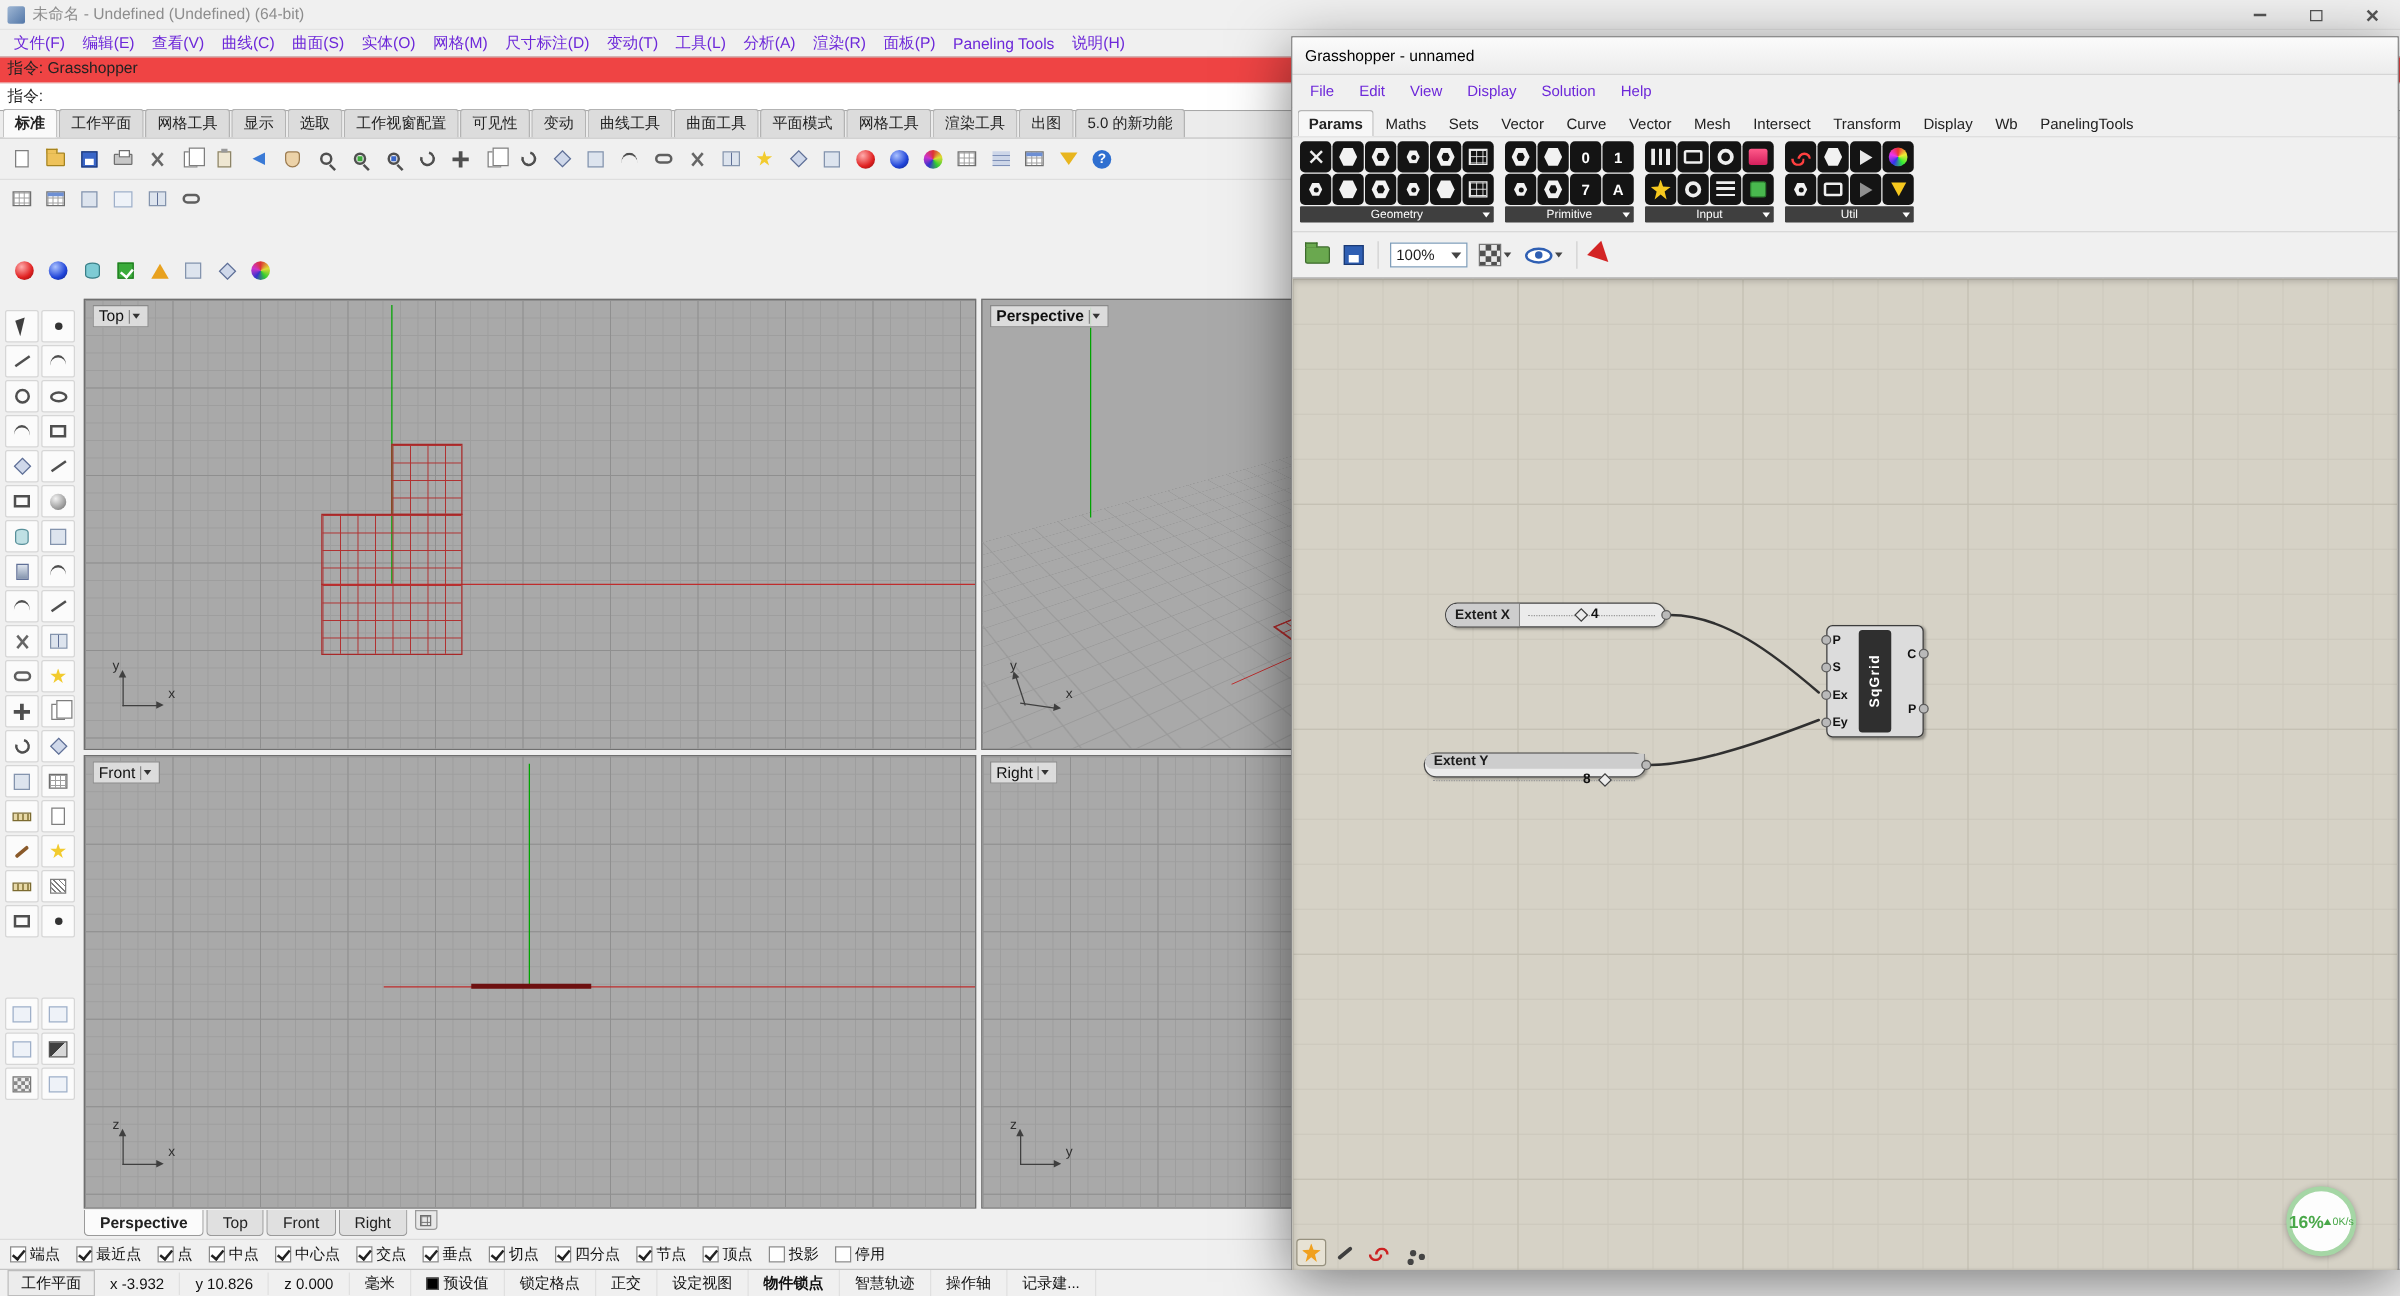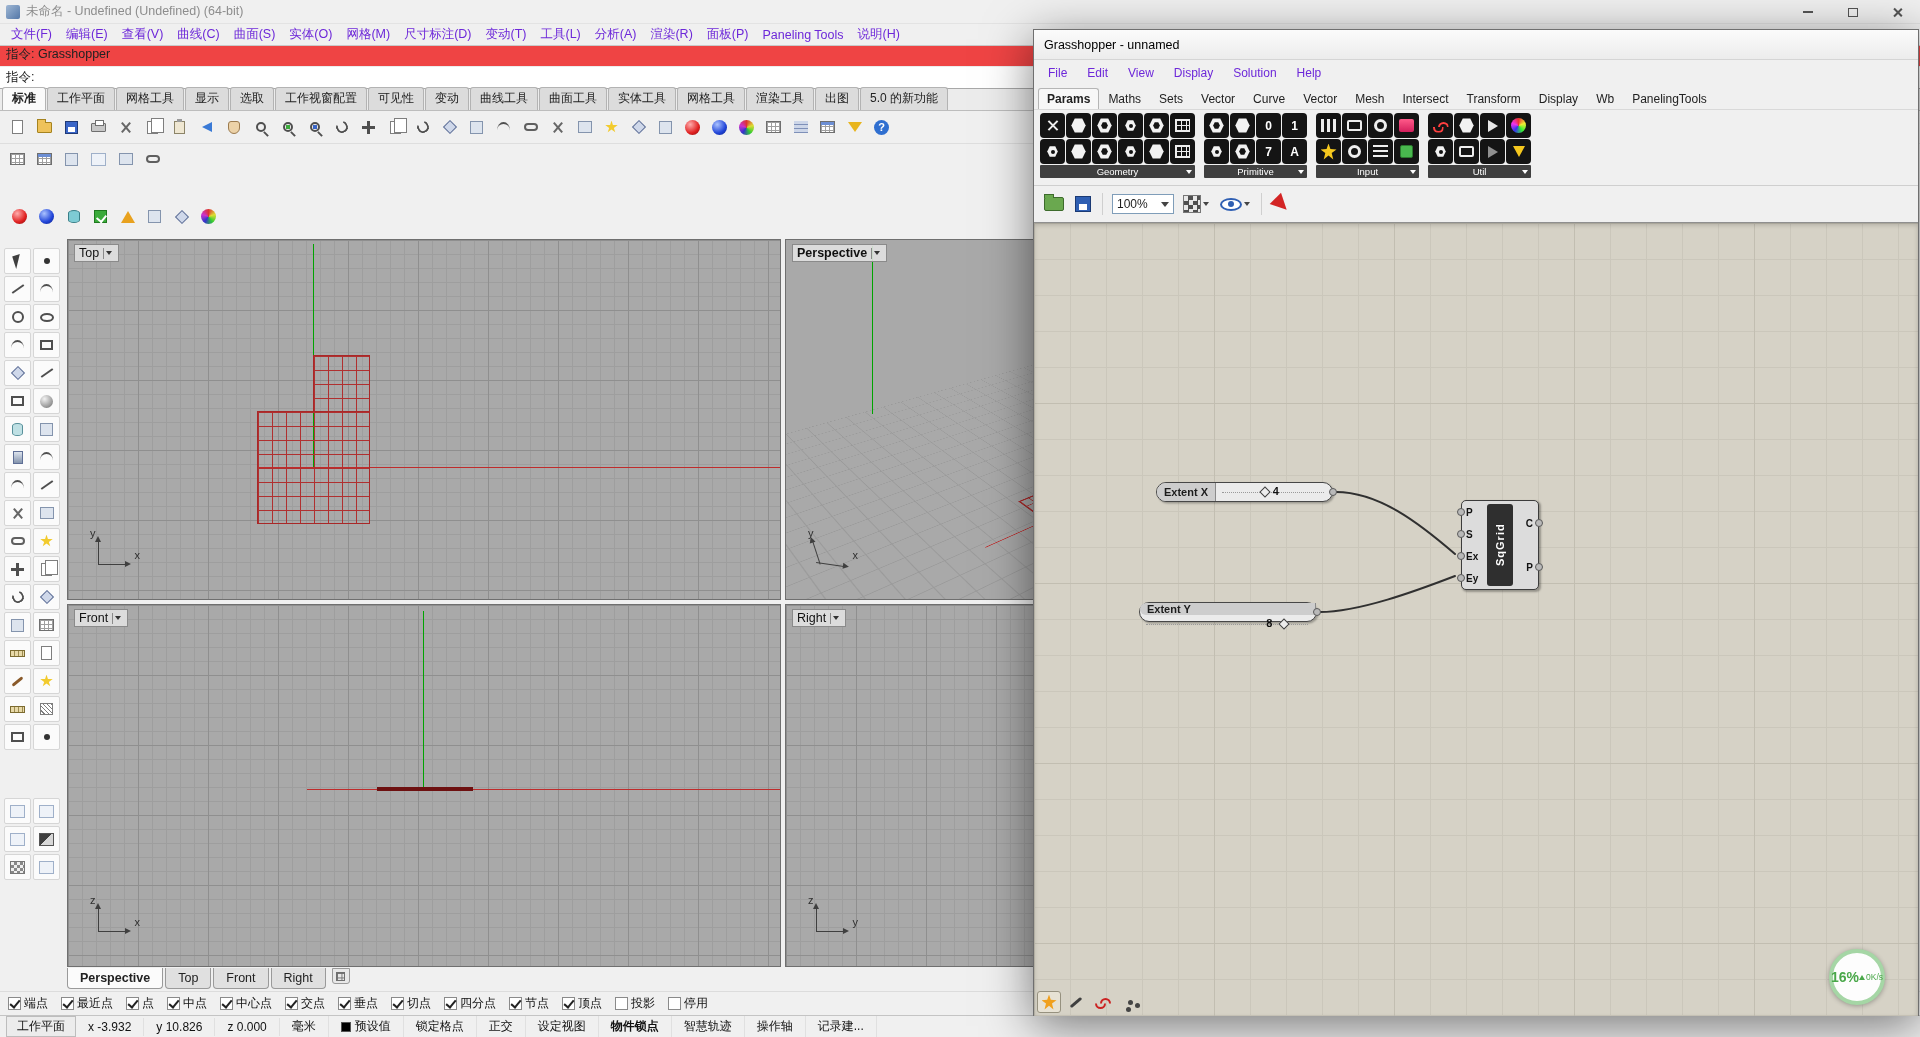--- a/index.html
+++ b/index.html
@@ -291,21 +291,21 @@
         <span class="rtab active">标准</span>
         <span class="rtab">工作平面</span>
         <span class="rtab">网格工具</span>
         <span class="rtab">显示</span>
         <span class="rtab">选取</span>
         <span class="rtab">工作视窗配置</span>
         <span class="rtab">可见性</span>
         <span class="rtab">变动</span>
         <span class="rtab">曲线工具</span>
         <span class="rtab">曲面工具</span>
-        <span class="rtab">实体工具</span>
+        <span class="rtab">平面模式</span>
         <span class="rtab">网格工具</span>
         <span class="rtab">渲染工具</span>
         <span class="rtab">出图</span>
         <span class="rtab">5.0 的新功能</span>
       </div>
     <div id="rh-tb1">
         <span class="tbico">
           <i class="g-page"></i>
         </span>
         <span class="tbico">

